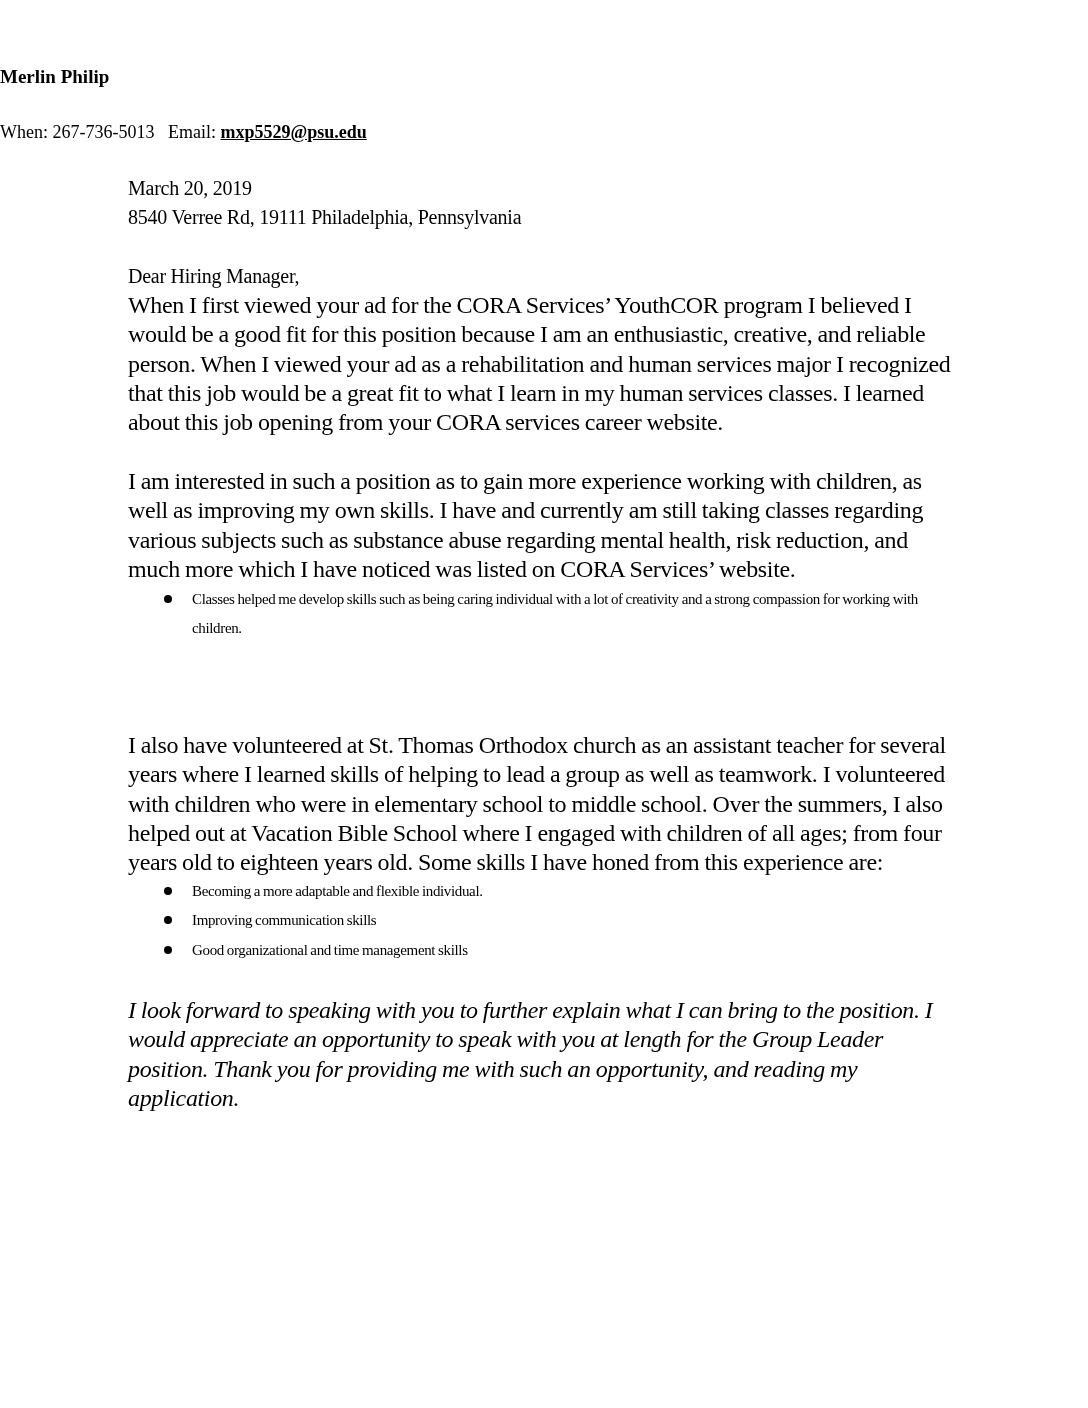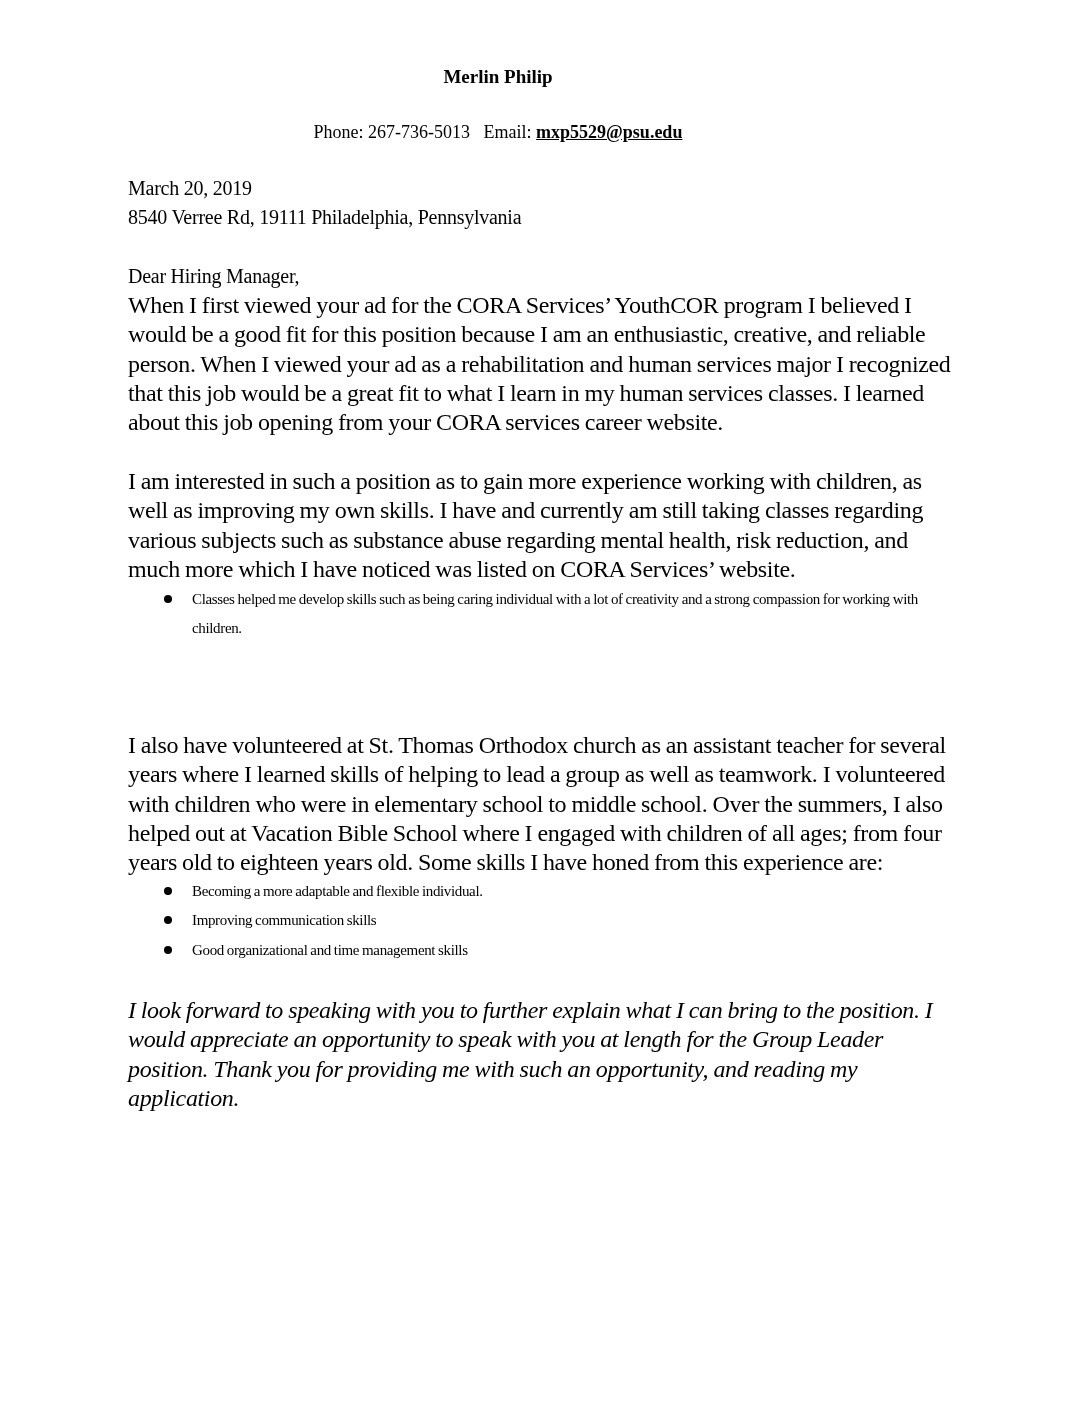--- a/index.html
+++ b/index.html
@@ -19,21 +19,21 @@
       position: absolute;
       left: 0; top: 0;
       width: 1088px;
       height: 1408px;
       background: #ffffff;
     }
     .header {
       position: absolute;
       left: 0;
       width: 996px;
-      text-align: center;
+      text-align: left;
     }
     .name {
       top: 64px;
       font-size: 19px;
       font-weight: bold;
       line-height: 26px;
     }
     .addr {
       top: 92px;
       font-size: 18px;
@@ -88,21 +88,21 @@
       background: #000;
     }
   </style>
 </head>
 <body>
 
 <div class="page">
 
   <div class="header name">Merlin Philip</div>
   <div class="header contact">
-    <span>Phone:</span>
+    <span>When:</span>
     <span>267-736-5013</span>
     &nbsp;
     <span>Email:</span>
     <b>mxp5529@psu.edu</b>
   </div>
 
   <div class="line" style="top:174px;">March 20, 2019</div>
   <div class="line" style="top:203px;">8540 Verree Rd, 19111 Philadelphia, Pennsylvania</div>
 
   <div class="line" style="top:262px;">Dear Hiring Manager,</div>

